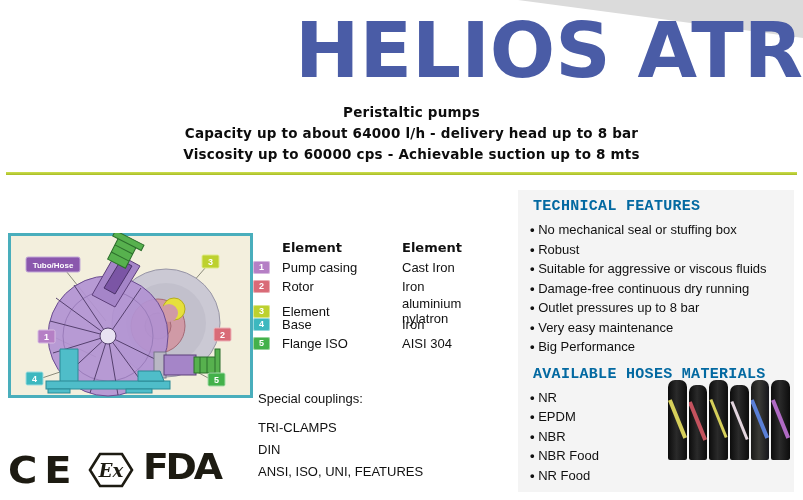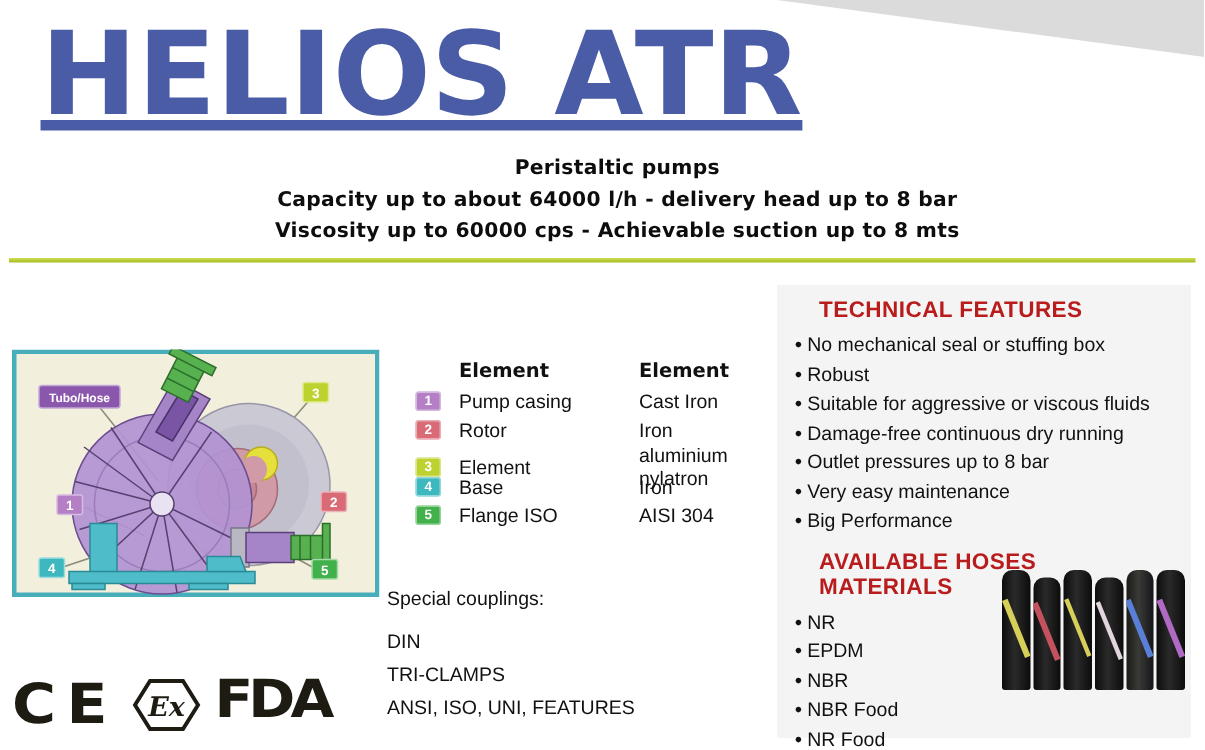--- a/index.html
+++ b/index.html
@@ -8,37 +8,37 @@
     position:relative; width:803px; height:500px; overflow:hidden;
     background:#ffffff; font-family:"Liberation Sans", sans-serif; color:#111;
   }
   
   .wedge {
     position:absolute; top:0; right:0; width:285px; height:38px;
     background:#dbdbdb; clip-path:polygon(0 0, 100% 0, 100% 100%);
   }
   
   .title {
-    position:absolute; top:12px; left:0; width:100%; text-align:left;
+    position:absolute; top:12px; left:0; width:100%; text-align:right;
     padding-left:27px; font-size:77px; line-height:1; font-weight:bold;
-    letter-spacing:0px; color:#4a5ca6; font-family:"DejaVu Sans", sans-serif;text-decoration:underline;
+    letter-spacing:0px; color:#4a5ca6; font-family:"DejaVu Sans", sans-serif;
   }
   .subtitle {
     position:absolute; top:102px; left:0; width:100%; text-align:center;
     padding-left:20px; font-weight:bold; font-size:13.5px; line-height:21px;
     letter-spacing:.2px; color:#0d0d0d; font-family:"DejaVu Sans", sans-serif;
   }
   .divider {
     position:absolute; top:172px; left:6px; right:6px; height:3px;
     background:linear-gradient(#ccdf4e,#a9bc24);
   }
   
   .diagram { position:absolute; left:8px; top:233px; width:245px; height:165px; }
   
-  .materials { position:absolute; left:274px; top:236px; width:252px; font-size:13px; }
+  .materials { position:absolute; left:250px; top:236px; width:252px; font-size:13px; }
   .mat-row { display:grid; grid-template-columns:32px 120px 1fr; align-items:center; height:19px; }
   .mat-head { height:22px; font-weight:bold; font-family:"DejaVu Sans", sans-serif; }
   .badge {
     width:17px; height:13px; margin-left:3px; border-radius:2px;
     color:#fff; font-size:9px; font-weight:bold; text-align:center; line-height:13px;
     box-shadow:inset 0 0 0 1px rgba(255,255,255,.45);
   }
   .badge-1 { background:#b57fc5; }
   .badge-2 { background:#d96b77; }
   .badge-3 { background:#bdd12f; }
@@ -47,22 +47,22 @@
   
   .couplings { position:absolute; left:258px; top:391px; font-size:13px; }
   .couplings .c-title { font-weight:normal; margin-bottom:11px; }
   .couplings li { list-style:none; line-height:22px; }
   
   .panel {
     position:absolute; left:518px; top:190px; width:276px; height:302px;
     background:#f4f4f4; padding:6px 12px;
   }
   .panel h2 {
-    font-size:15px; font-weight:bold; letter-spacing:.3px; margin:2px 16px 5px;
-    font-family:Liberation Sans, sans-serif; color:#b91c1c;
+    font-size:15px; font-weight:bold; letter-spacing:.3px; margin:2px 3px 5px;
+    font-family:Liberation Mono, monospace; color:#0369a1;
   }
   .panel ul { list-style:none; font-size:13px; }
   .panel li { line-height:19.5px; }
   .panel li::before { content:"• "; font-weight:bold; }
   .hoses-head { margin-top:9px !important; }
   
   .hoses-img {
     position:absolute; left:150px; top:190px; width:122px; height:80px;
     display:flex; gap:2px; align-items:flex-end;
   }
@@ -223,22 +223,22 @@
     <div class="mat-row">
       <div class="badge badge-5">5</div>
       <div>Flange ISO</div>
       <div>AISI 304</div>
     </div>
   </div>
 
   <div class="couplings">
     <div class="c-title">Special couplings:</div>
     <ul>
+      <li>TRI-CLAMPS</li>
       <li>DIN</li>
-      <li>TRI-CLAMPS</li>
       <li>ANSI, ISO, UNI, FEATURES</li>
     </ul>
   </div>
 
   <div class="panel">
     <h2>TECHNICAL FEATURES</h2>
     <ul>
       <li>No mechanical seal or stuffing box</li>
       <li>Robust</li>
       <li>Suitable for aggressive or viscous fluids</li>

